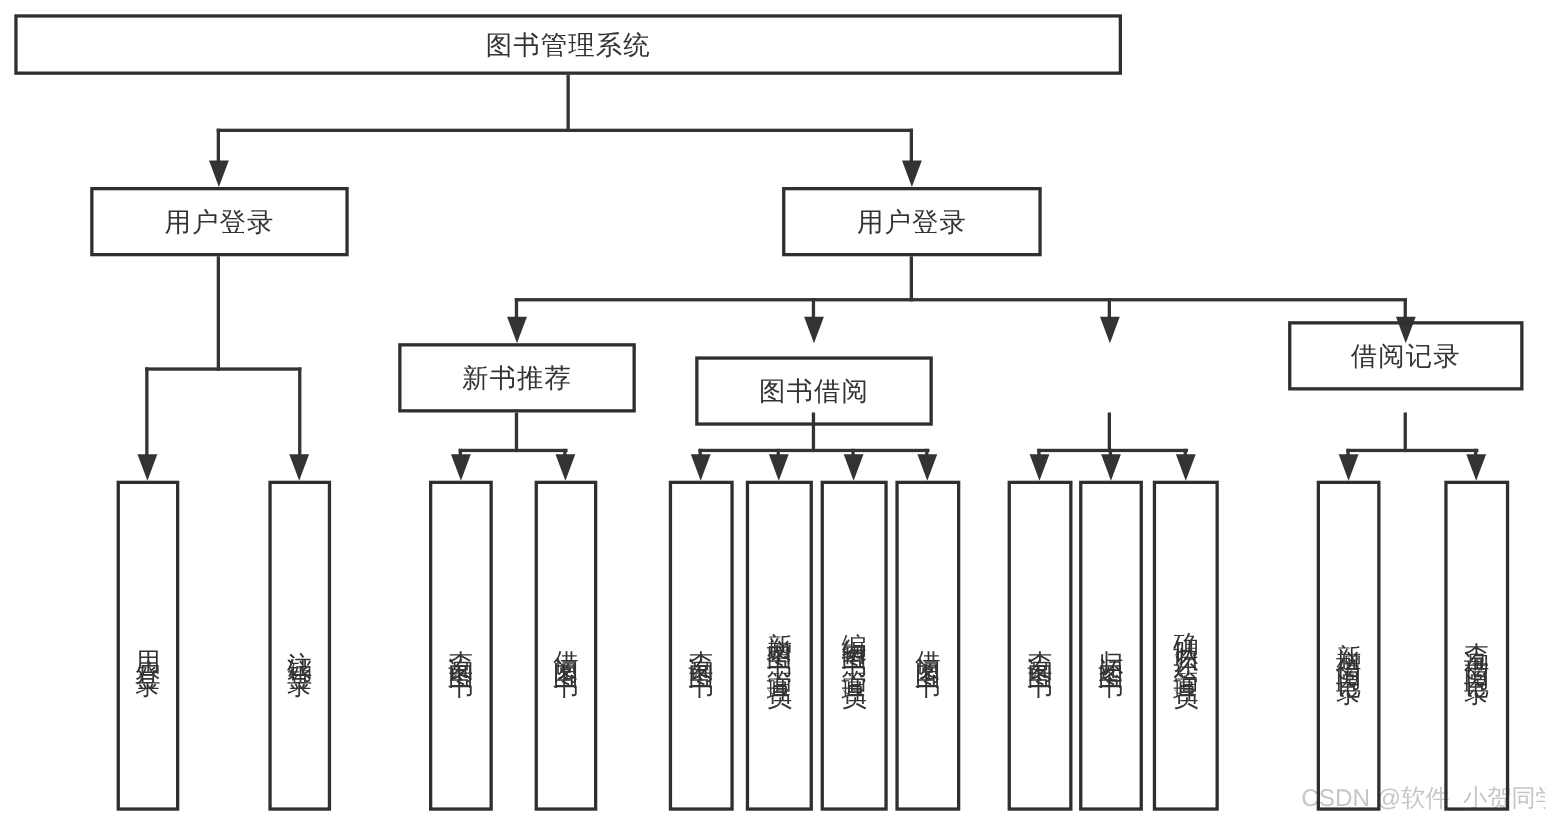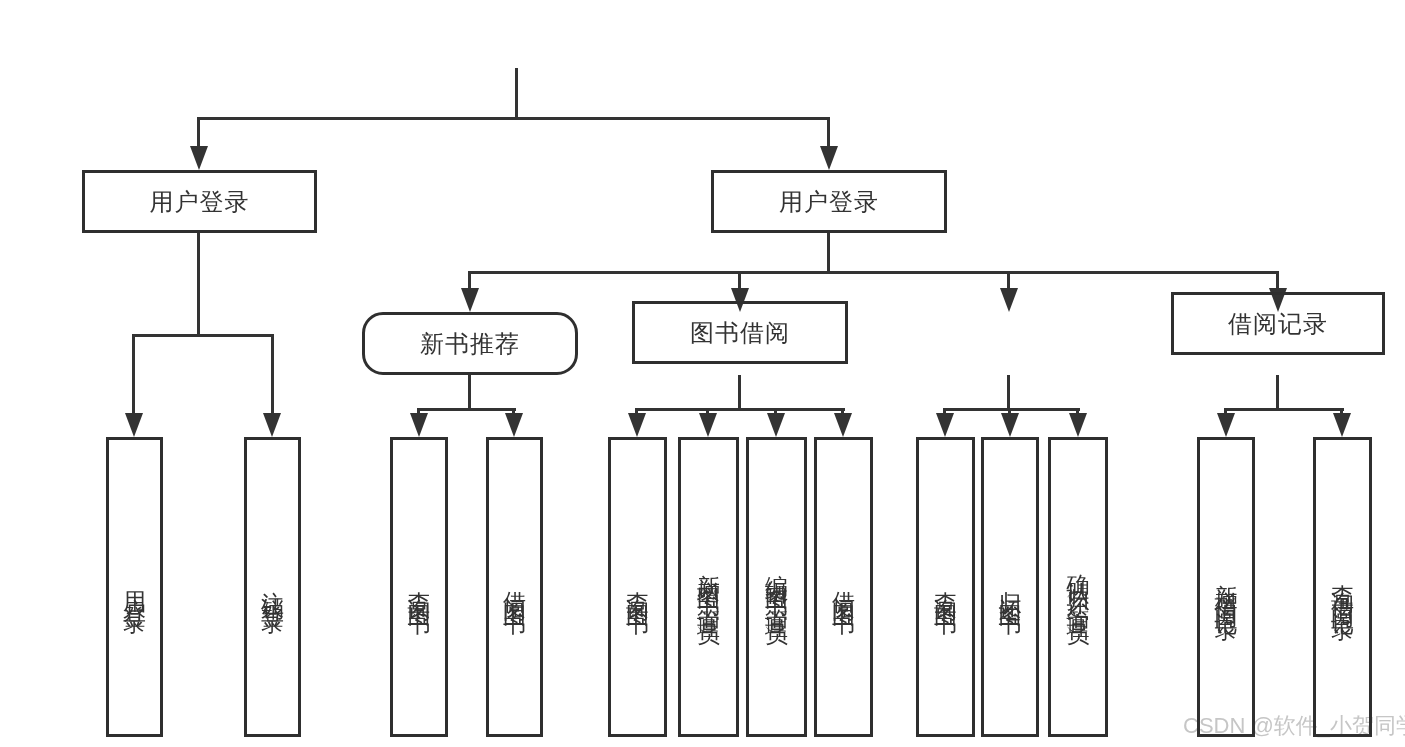--- a/index.html
+++ b/index.html
@@ -74,32 +74,35 @@
     white-space: nowrap;
   }
 </style>
 </head>
 <body>
 
 <div class="canvas">
 
   <div class="watermark">CSDN @软件_小贺同学</div>
 
+  <div class="nbox" style="left:13px; top:13px; width:1007px; height:55px;">
+    <span>图书管理系统</span>
+  </div>
 
   <div class="nbox" style="left:82px; top:170px; width:235px; height:63px;">
     <span>用户登录</span>
   </div>
   <div class="nbox" style="left:711px; top:170px; width:236px; height:63px;">
     <span>用户登录</span>
   </div>
 
-  <div class="nbox" style="left:362px; top:312px; width:216px; height:63px;border-radius:21px;">
+  <div class="nbox" style="left:362px; top:312px; width:216px; height:63px;">
     <span>新书推荐</span>
   </div>
-  <div class="nbox" style="left:632px; top:301px; width:216px; height:63px;">
+  <div class="nbox" style="left:632px; top:324px; width:216px; height:63px;">
     <span>图书借阅</span>
   </div>
   <div class="nbox" style="left:1171px; top:292px; width:214px; height:63px;align-items:center;">
     <span>借阅记录</span>
   </div>
 
   <div class="vbox" style="left:106px; width:57px;">
     <span>用户登录</span>
   </div>
   <div class="vbox" style="left:244px; width:57px;">

